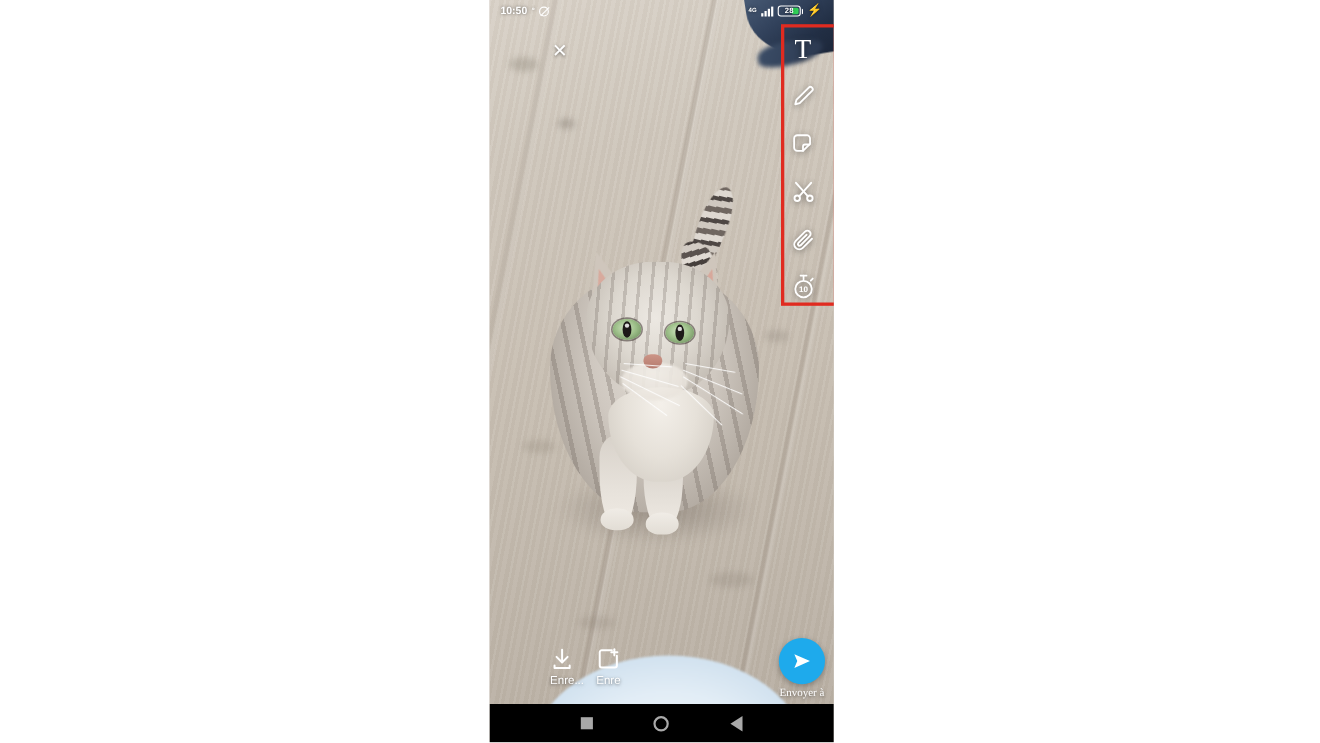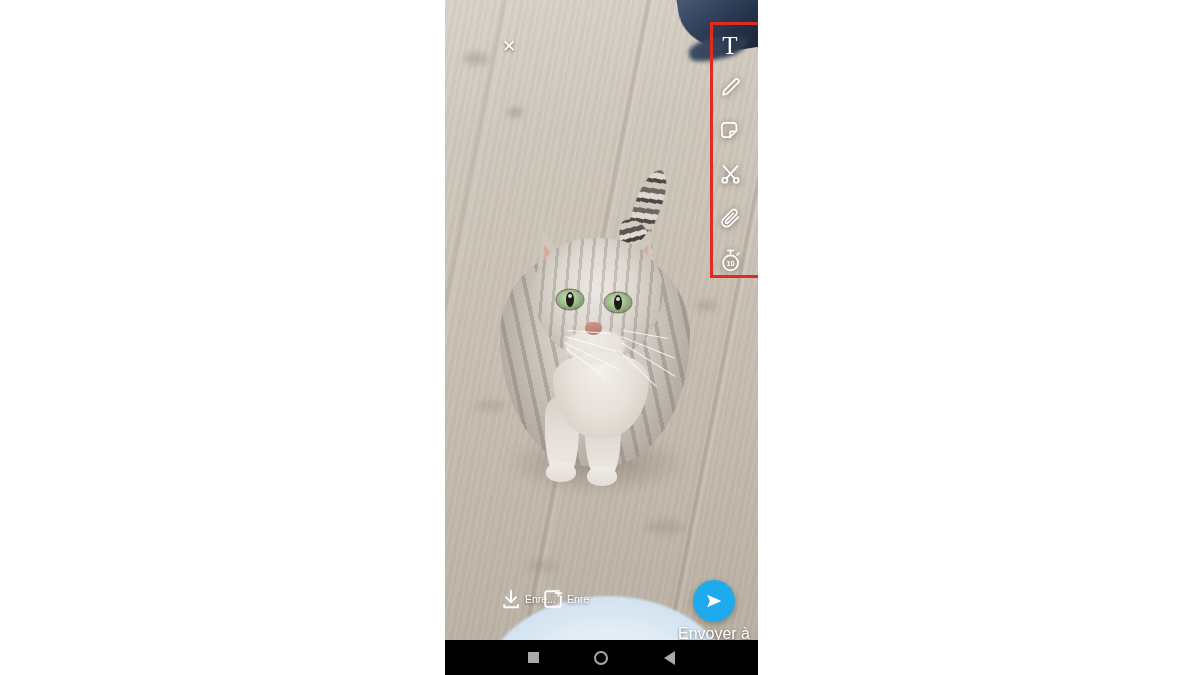--- a/index.html
+++ b/index.html
@@ -189,32 +189,32 @@
   .tool svg { display:block; }
   #tool-text { color:#fff; font-family:"Liberation Serif", serif; font-size:25px;
                line-height:1; font-weight:400; }
 
   
   #annot-box { position:absolute; left:265px; top:22px; width:51px; height:256px;
                border:3.5px solid #e02b20; pointer-events:none; }
 
   
   #bottom-bar { position:absolute; left:0; bottom:35px; width:313px; height:62px; }
-  .bottom-act { position:absolute; display:flex; 
-                align-items:center; gap:3px; color:#fff; font-size:10.5px;
+  .bottom-act { position:absolute; display:flex; flex-direction:column;
+                gap:3px; color:#fff; font-size:10.5px;
                 text-shadow:0 1px 3px rgba(0,0,0,.55); cursor:pointer; }
   #act-save { left:55px; top:10px; }
   #act-story { left:97px; top:10px; }
   #send-wrap { position:absolute; right:8px; top:2px; display:flex;
                flex-direction:column; align-items:center; gap:3px; cursor:pointer; }
   #send-btn { width:42px; height:42px; border-radius:50%; background:#1eaaec;
               display:flex; align-items:center; justify-content:center;
               box-shadow:0 2px 6px rgba(0,0,0,.3); }
-  #send-label { color:#fff; font-size:16px; text-shadow:0 1px 3px rgba(0,0,0,.55);
-                white-space:nowrap; }
+  #send-label { color:#fff; font-size:10px; text-shadow:0 1px 3px rgba(0,0,0,.55);
+                white-space:nowrap;font-family:Liberation Serif, serif; }
 
   
   #navbar { position:absolute; left:0; bottom:0; width:313px; height:35px;
             background:#000; display:flex; align-items:center;
             justify-content:space-around; padding:0 55px; }
   .nav-btn { display:flex; align-items:center; justify-content:center; cursor:pointer; }
   #nav-recents { width:11px; height:11px; background:#a9a9a9; }
   #nav-home { width:14px; height:14px; border:2px solid #a9a9a9; border-radius:50%; }
   #nav-back { width:0; height:0; border-top:7px solid transparent;
               border-bottom:7px solid transparent; border-right:11px solid #a9a9a9; }
@@ -261,20 +261,46 @@
         <div class="whisker" style="left:119px;top:342px;width:60px;transform:rotate(26deg);"></div>
         <div class="whisker" style="left:121px;top:348px;width:50px;transform:rotate(36deg);"></div>
         <div class="whisker" style="left:176px;top:336px;width:58px;transform:rotate(22deg);"></div>
         <div class="whisker" style="left:176px;top:342px;width:64px;transform:rotate(32deg);"></div>
         <div class="whisker" style="left:174px;top:350px;width:52px;transform:rotate(44deg);"></div>
         <div class="whisker" style="left:122px;top:330px;width:44px;transform:rotate(4deg);"></div>
         <div class="whisker" style="left:178px;top:330px;width:46px;transform:rotate(10deg);"></div>
       </div>
     </div>
 
+    <div id="statusbar">
+      <div class="sb-left">
+        <span>10:50</span>
+        <span class="sb-deg">°</span>
+        <span id="dnd-icon"></span>
+      </div>
+      <div class="sb-right">
+        <span style="display:flex;flex-direction:column;align-items:flex-start;">
+          <span id="net-label">4G</span>
+        </span>
+        <span id="signal">
+          <i style="height:3px;"></i>
+            <i style="height:5px;"></i>
+            <i style="height:7px;"></i>
+            <i style="height:9px;"></i>
+        </span>
+        <span id="battery">
+          <span id="batt-body">
+            <span id="batt-fill"></span>
+            <span id="batt-pct">28</span>
+          </span>
+          <span id="batt-tip"></span>
+        </span>
+        <span id="bolt">⚡</span>
+      </div>
+    </div>
 
     <div id="close-btn">✕</div>
 
     <div id="tool-rail">
 
       <div class="tool">
         <span id="tool-text">T</span>
       </div>
 
       <div class="tool">

